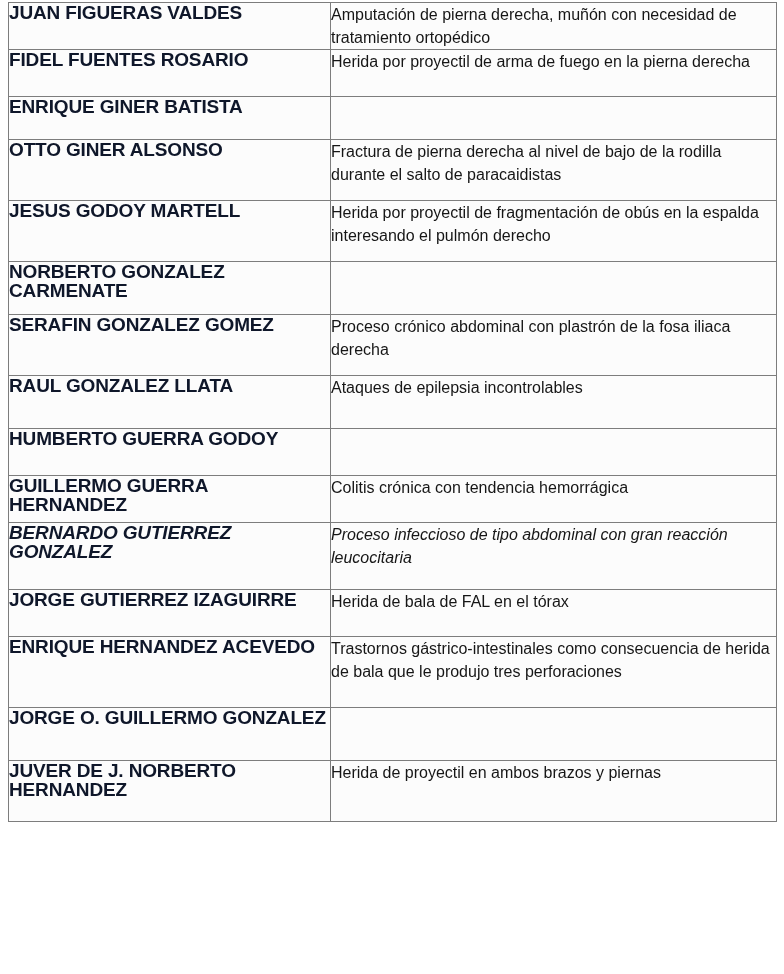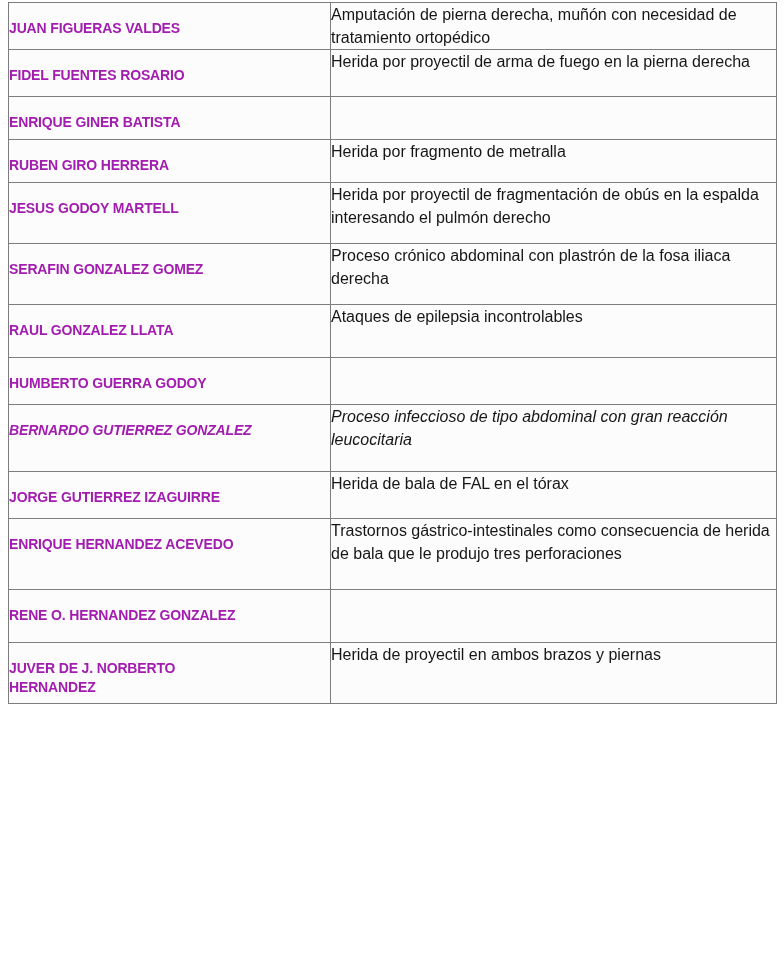--- a/index.html
+++ b/index.html
@@ -45,27 +45,26 @@
   td.name-cell {
     padding: 5px 4px 5px 9px;
   }
   td.desc-cell {
     padding: 5px 8px 5px 8px;
   }
 
   .name-text {
     font-family: "Liberation Sans", sans-serif;
     font-weight: bold;
-    font-size: 14px;
+    font-size: 19px;
     line-height: 19px;
     letter-spacing: -0.15px;
-    color: #a21caf;
+    color: #0f172a;
     white-space: pre-line;
     display: block;
-    margin-top: 16px;
   }
 
   .desc-text {
     font-family: "Liberation Sans", sans-serif;
     font-weight: normal;
     font-size: 16px;
     line-height: 23px;
     color: #161616;
     display: block;
   }
@@ -111,39 +110,47 @@
 
       <tr class="r-h1">
         <td class="name-cell">
             <span class="name-text">ENRIQUE GINER BATISTA</span>
           </td>
         <td class="desc-cell">
             <span class="desc-text"></span>
           </td>
       </tr>
 
-
-      <tr class="r-h1">
-        <td class="name-cell">
-            <span class="name-text">RUBEN GIRO HERRERA</span>
-          </td>
-        <td class="desc-cell">
-            <span class="desc-text">Herida por fragmento de metralla</span>
-          </td>
-      </tr>
+      <tr class="r-h4">
+        <td class="name-cell">
+            <span class="name-text">OTTO GINER ALSONSO</span>
+          </td>
+        <td class="desc-cell">
+            <span class="desc-text">Fractura de pierna derecha al nivel de bajo de la rodilla durante el salto de paracaidistas</span>
+          </td>
+      </tr>
+
 
       <tr class="r-h4">
         <td class="name-cell">
             <span class="name-text">JESUS GODOY MARTELL</span>
           </td>
         <td class="desc-cell">
             <span class="desc-text">Herida por proyectil de fragmentación de obús en la espalda interesando el pulmón derecho</span>
           </td>
       </tr>
 
+      <tr class="r-h3">
+        <td class="name-cell">
+            <span class="name-text">NORBERTO GONZALEZ CARMENATE</span>
+          </td>
+        <td class="desc-cell">
+            <span class="desc-text"></span>
+          </td>
+      </tr>
 
       <tr class="r-h4">
         <td class="name-cell">
             <span class="name-text">SERAFIN GONZALEZ GOMEZ</span>
           </td>
         <td class="desc-cell">
             <span class="desc-text">Proceso crónico abdominal con plastrón de la fosa iliaca derecha</span>
           </td>
       </tr>
 
@@ -158,20 +165,28 @@
 
       <tr class="r-h2">
         <td class="name-cell">
             <span class="name-text">HUMBERTO GUERRA GODOY</span>
           </td>
         <td class="desc-cell">
             <span class="desc-text"></span>
           </td>
       </tr>
 
+      <tr class="r-h2">
+        <td class="name-cell">
+            <span class="name-text">GUILLERMO GUERRA HERNANDEZ</span>
+          </td>
+        <td class="desc-cell">
+            <span class="desc-text">Colitis crónica con tendencia hemorrágica</span>
+          </td>
+      </tr>
 
       <tr class="r-h5">
         <td class="name-cell">
             <span class="name-text">BERNARDO GUTIERREZ GONZALEZ</span>
           </td>
         <td class="desc-cell">
             <span class="desc-text">Proceso infeccioso de tipo abdominal con gran reacción leucocitaria</span>
           </td>
       </tr>
 
@@ -189,21 +204,21 @@
             <span class="name-text">ENRIQUE HERNANDEZ ACEVEDO</span>
           </td>
         <td class="desc-cell">
             <span class="desc-text">Trastornos gástrico-intestinales como consecuencia de herida de bala que le produjo tres perforaciones</span>
           </td>
       </tr>
 
 
       <tr class="r-h3">
         <td class="name-cell">
-            <span class="name-text">RENE O. HERNANDEZ GONZALEZ</span>
+            <span class="name-text">JORGE O. GUILLERMO GONZALEZ</span>
           </td>
         <td class="desc-cell">
             <span class="desc-text"></span>
           </td>
       </tr>
 
       <tr class="r-h4">
         <td class="name-cell">
             <span class="name-text">JUVER DE J. NORBERTO
 HERNANDEZ</span>

